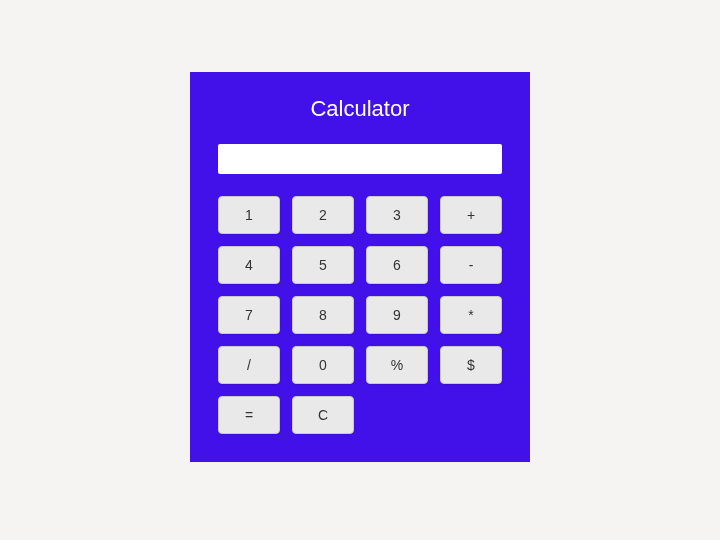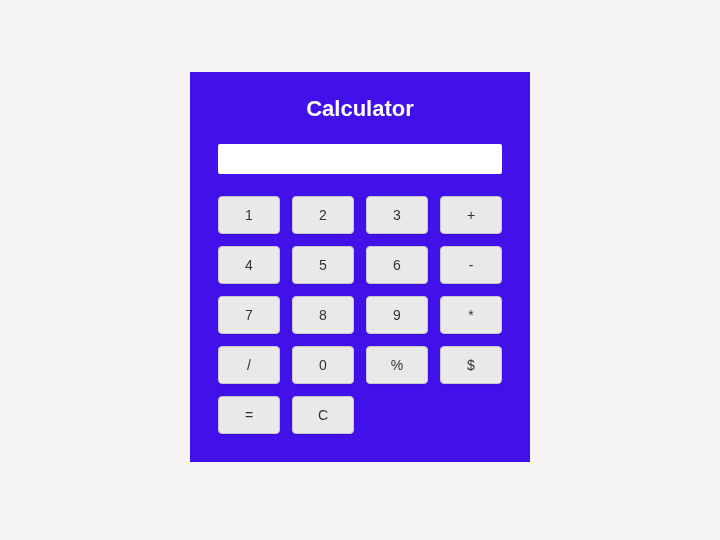--- a/index.html
+++ b/index.html
@@ -21,21 +21,21 @@
       background: #4210e8;
       width: 340px;
       padding: 24px 28px 28px 28px;
       display: flex;
       flex-direction: column;
       align-items: center;
     }
     .title {
       color: #ffffff;
       font-size: 22px;
-      font-weight: bold;
+      font-weight: normal;
       margin-bottom: 22px;
     }
     .display {
       background: #ffffff;
       width: 100%;
       height: 30px;
       border: none;
       border-radius: 2px;
       margin-bottom: 22px;
       padding: 0 8px;

